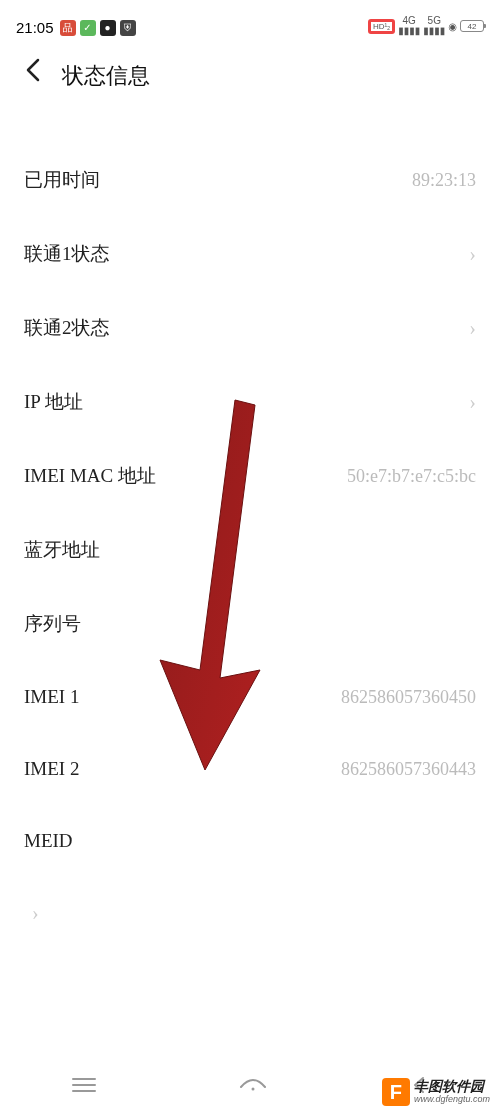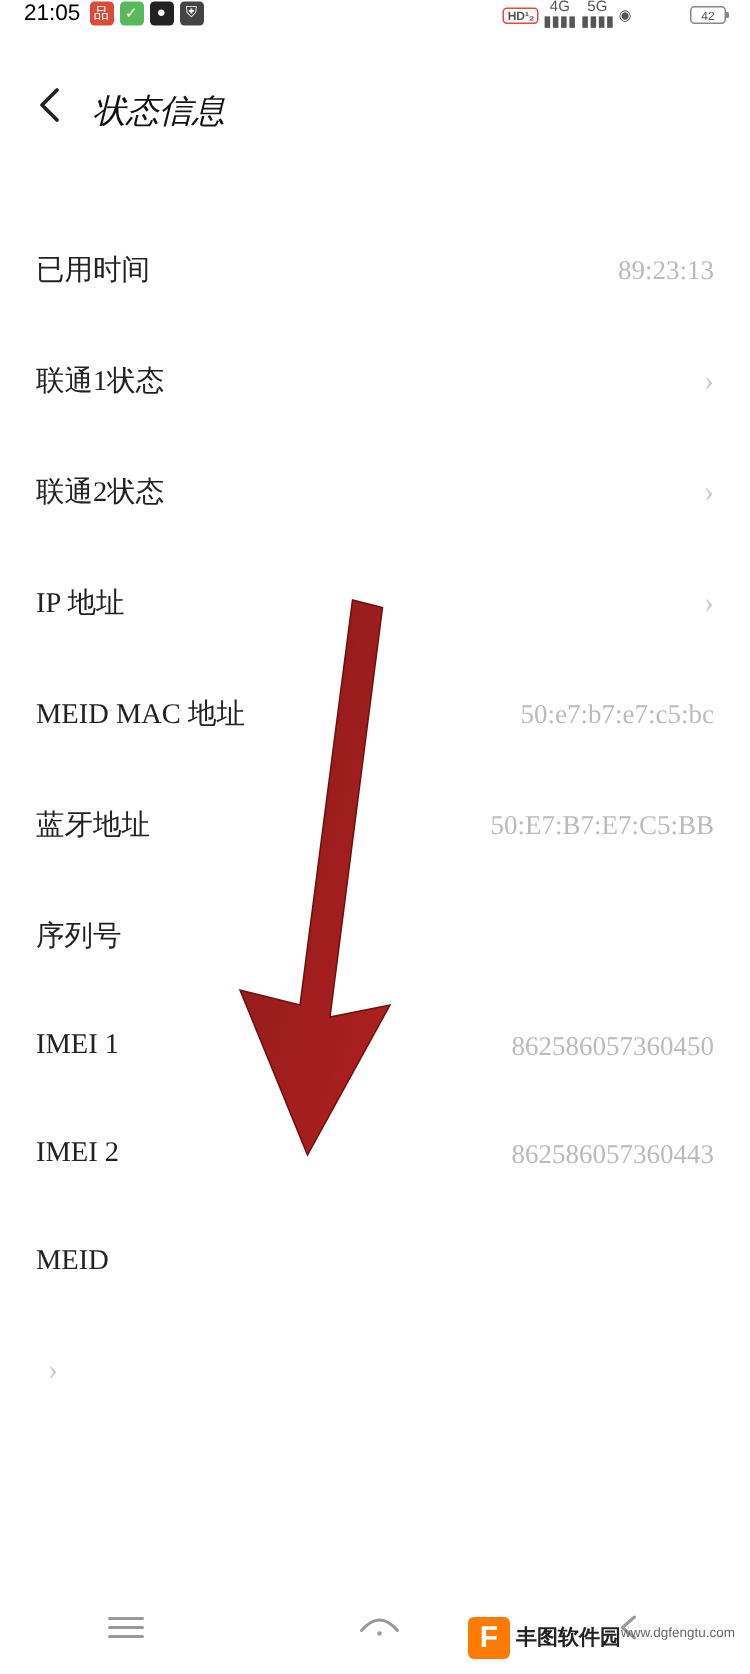--- a/index.html
+++ b/index.html
@@ -12,21 +12,21 @@
       height: 1116px;
       background: #ffffff;
       font-family: -apple-system, BlinkMacSystemFont, "Segoe UI", sans-serif;
       position: relative;
       overflow: hidden;
     }
     .status-bar {
       height: 36px;
       display: flex;
       justify-content: space-between;
-      align-items: flex-start;
+      align-items: flex-end;
       padding: 0 16px;
       font-size: 15px;
       color: #000;
     }
     .status-left {
       display: flex;
       align-items: center;
       gap: 6px;
     }
     .status-time {
@@ -51,61 +51,59 @@
     .icon-black { background: #222; }
     .icon-dark { background: #444; }
     .status-right {
       display: flex;
       align-items: center;
       gap: 3px;
       font-size: 10px;
       color: #555;
     }
     .hd-badge {
-      border: 1px solid #ef4444;
+      border: 3px solid #ef4444;
       border-radius: 3px;
       padding: 0 2px;
       font-size: 8px;
-      font-weight: bold;
+      font-weight: normal;
       margin-left: 46px;
     }
     .signal-group {
       display: flex;
       flex-direction: column;
       align-items: center;
       line-height: 1;
     }
     .battery {
       border: 1px solid #888;
       border-radius: 3px;
       width: 24px;
       height: 12px;
       position: relative;
       display: flex;
       align-items: center;
       justify-content: center;
       font-size: 8px;
-      margin-left: 36px;
     }
     .battery::after {
       content: '';
       position: absolute;
       right: -3px;
       top: 3px;
       width: 2px;
       height: 4px;
       background: #888;
       border-radius: 0 1px 1px 0;
     }
     .header {
       display: flex;
-      align-items: center;
+      align-items: flex-end;
       padding: 20px 24px 12px;
       gap: 20px;
-      font-style: italic;
     }
     .back-btn {
       font-size: 26px;
       color: #222;
       cursor: pointer;
       font-weight: 300;
     }
     .page-title {
       font-size: 22px;
       font-weight: 500;
@@ -176,22 +174,23 @@
       font-size: 20px;
       width: 28px;
       height: 28px;
       border-radius: 4px;
       display: flex;
       align-items: center;
       justify-content: center;
     }
     .wm-text-group {
       display: flex;
-      flex-direction: row;
+      flex-direction: column;
       line-height: 1.1;
+      font-style: italic;
     }
     .wm-text {
       font-size: 14px;
       font-weight: bold;
       color: #222;
     }
     .wm-url {
       font-size: 9px;
       color: #666;
     }
@@ -261,31 +260,28 @@
 
   <div class="row">
     <span class="row-label">IP 地址</span>
     <div class="row-right">
       <span class="row-value"></span>
       <span class="chevron">›</span>
     </div>
   </div>
 
   <div class="row">
-    <span class="row-label">MEID MAC 地址</span>
+    <span class="row-label">IMEI MAC 地址</span>
     <div class="row-right">
       <span class="row-value">50:e7:b7:e7:c5:bc</span>
     </div>
   </div>
 
   <div class="row">
     <span class="row-label">蓝牙地址</span>
-    <div class="row-right">
-      <span class="row-value">50:E7:B7:E7:C5:BB</span>
-    </div>
   </div>
 
   <div class="row">
     <span class="row-label">序列号</span>
   </div>
 
   <div class="row">
     <span class="row-label">IMEI 1</span>
     <div class="row-right">
       <span class="row-value">862586057360450</span>

